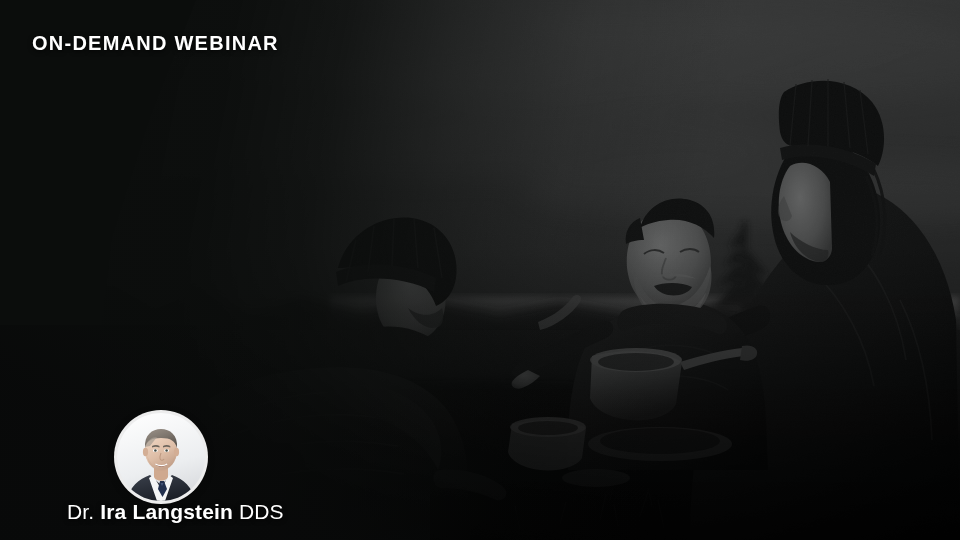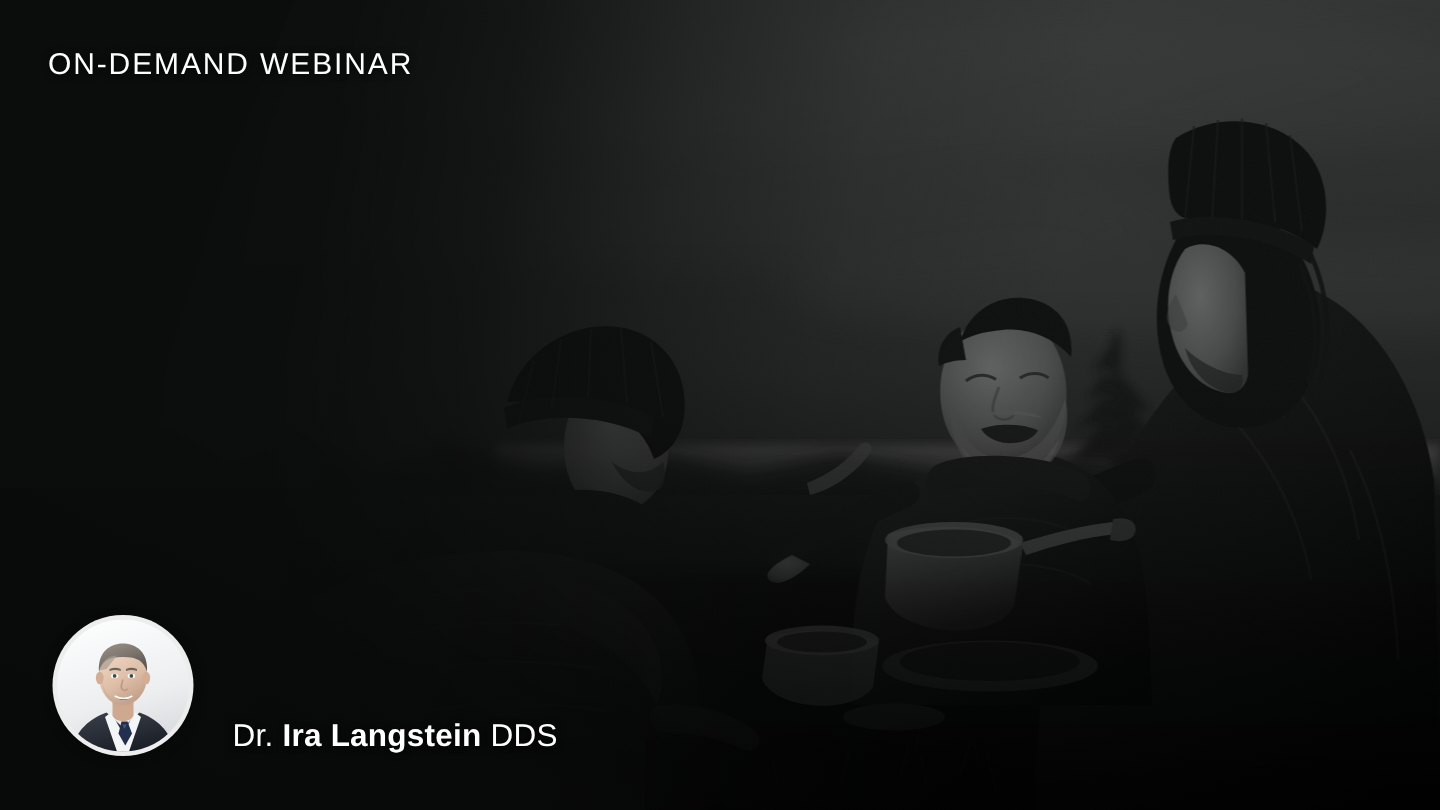--- a/index.html
+++ b/index.html
@@ -61,21 +61,21 @@
   }
 
   
   .content{position:absolute; inset:0;}
 
   .eyebrow{
     position:absolute;
     left:32px; top:33px;
     color:#ffffff;
     font-size:20px;
-    font-weight:normal;
+    font-weight:bold;
     letter-spacing:1.25px;
     line-height:1;
     text-transform:uppercase;
     text-shadow:0 1px 5px rgba(0,0,0,0.85);
     white-space:nowrap;
   }
 
   .headline{
     position:absolute;
     left:31px; top:80px;
@@ -93,21 +93,22 @@
     transform:scaleX(0.855);
     transform-origin:left center;
     text-shadow:0 1px 6px rgba(0,0,0,0.55);
   }
 
   
   .speaker{
     position:absolute;
     left:38px; top:413px;
     display:flex;
-    align-items:flex-end;
+    align-items:center;
+    flex-direction:column;
   }
   .avatar{
     position:relative;
     width:88px; height:88px;
     border-radius:50%;
     overflow:hidden;
     background:#e9ebed;
     box-shadow:0 0 0 3px rgba(255,255,255,0.93), 0 2px 9px rgba(0,0,0,0.6);
     flex:0 0 auto;
   }

